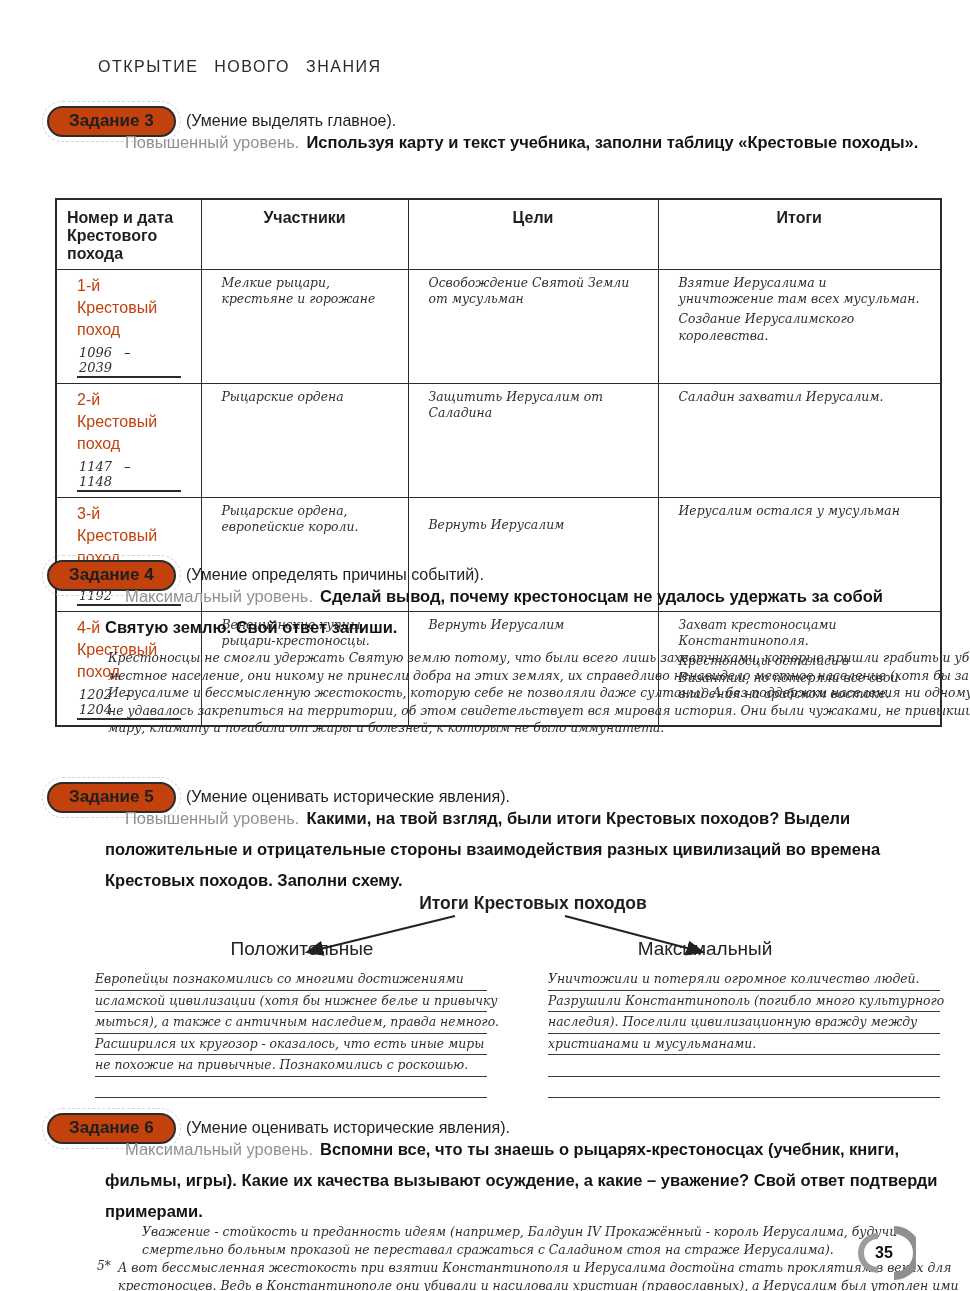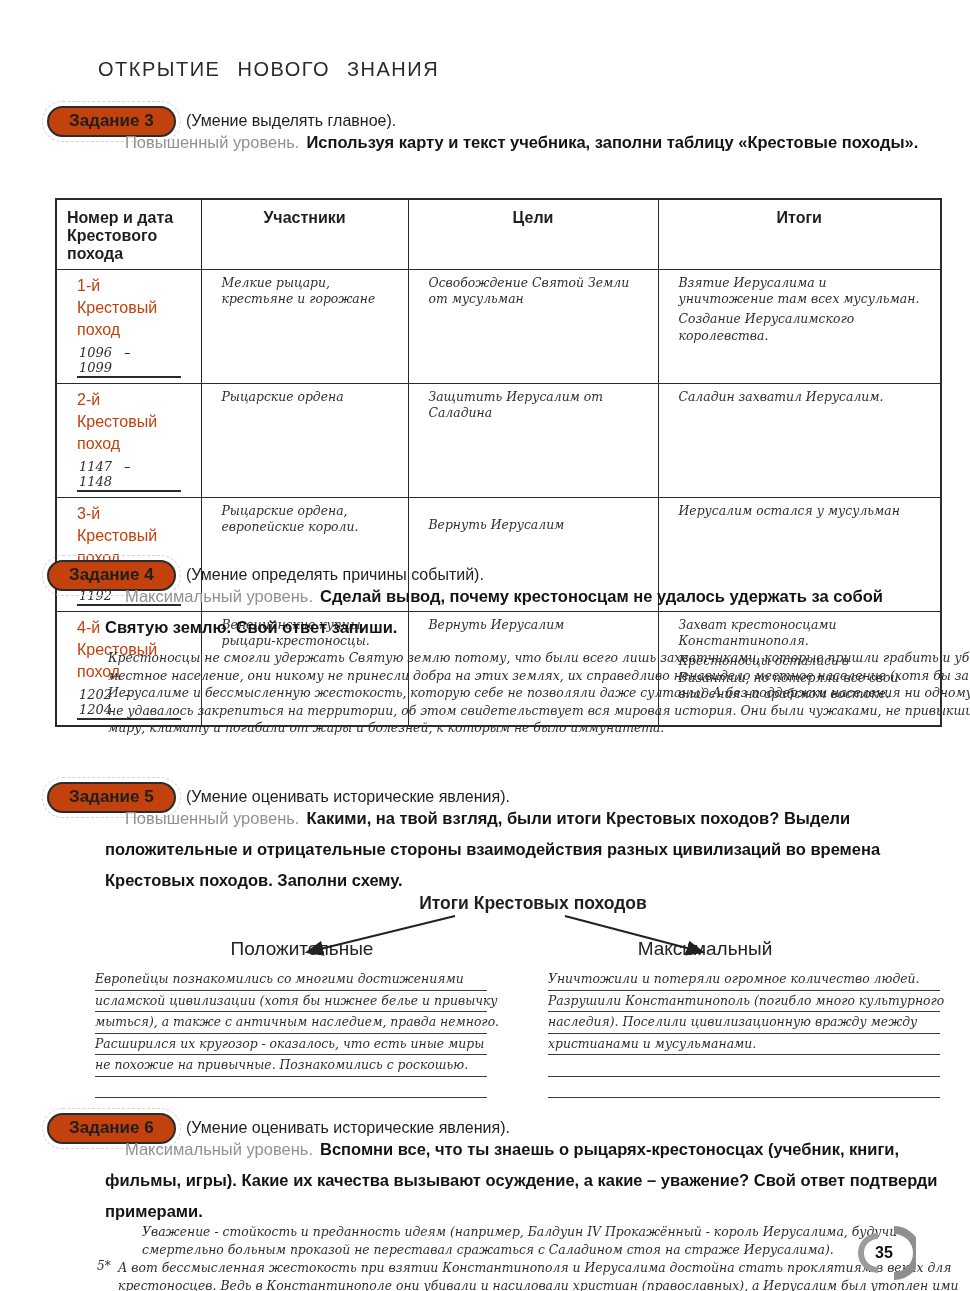--- a/index.html
+++ b/index.html
@@ -2,21 +2,21 @@
 <html><head>
 <meta charset="utf-8">
 <style>
   html,body{margin:0;padding:0;background:#e8e8e8;}
   .page{
     position:relative;width:970px;height:1291px;margin:0 auto;background:#ffffff;
     overflow:hidden;font-family:"Liberation Sans",sans-serif;color:#1f1f1f;
   }
   
   .doc-header{
-    position:absolute;left:98px;top:58px;font-size:20px;letter-spacing:1.5px;
+    position:absolute;left:98px;top:58px;font-size:16px;letter-spacing:1.5px;
     word-spacing:10px;color:#2a2a2a;
   }
   
   .task-badge{
     position:absolute;left:47px;border:2px solid #2b2b2b;border-radius:16px;
     padding:3px 20px 4px 20px;font-weight:bold;font-size:17px;background:#c2410c;
     outline:1px dashed #d4d4d4;outline-offset:4px;white-space:nowrap;
   }
   .task-skill{position:absolute;left:186px;font-size:16px;color:#1f1f1f;white-space:nowrap;}
   
@@ -99,21 +99,21 @@
     <tbody>
         <tr style="height:70px;">
       <th class="first">Номер и дата Крестового похода</th>
       <th>Участники</th>
       <th>Цели</th>
       <th>Итоги</th>
     </tr>
     <tr style="height:72px;">
       <td>
         <div class="crusade">1-й Крестовый поход</div>
-        <span class="dates"><span>1096</span><span class="dsep">–</span><span>1099</span></span>
+        <span class="dates"><span>1096</span><span class="dsep">–</span><span>2039</span></span>
       </td>
       <td>
             <span class="hw">Мелкие рыцари, крестьяне и горожане</span>
           </td>
       <td>
             <span class="hw">Освобождение Святой Земли от мусульман</span>
           </td>
       <td>
             <span class="hw">Взятие Иерусалима и уничтожение там всех мусульман.</span>
             <span class="hw">Создание Иерусалимского королевства.</span>

